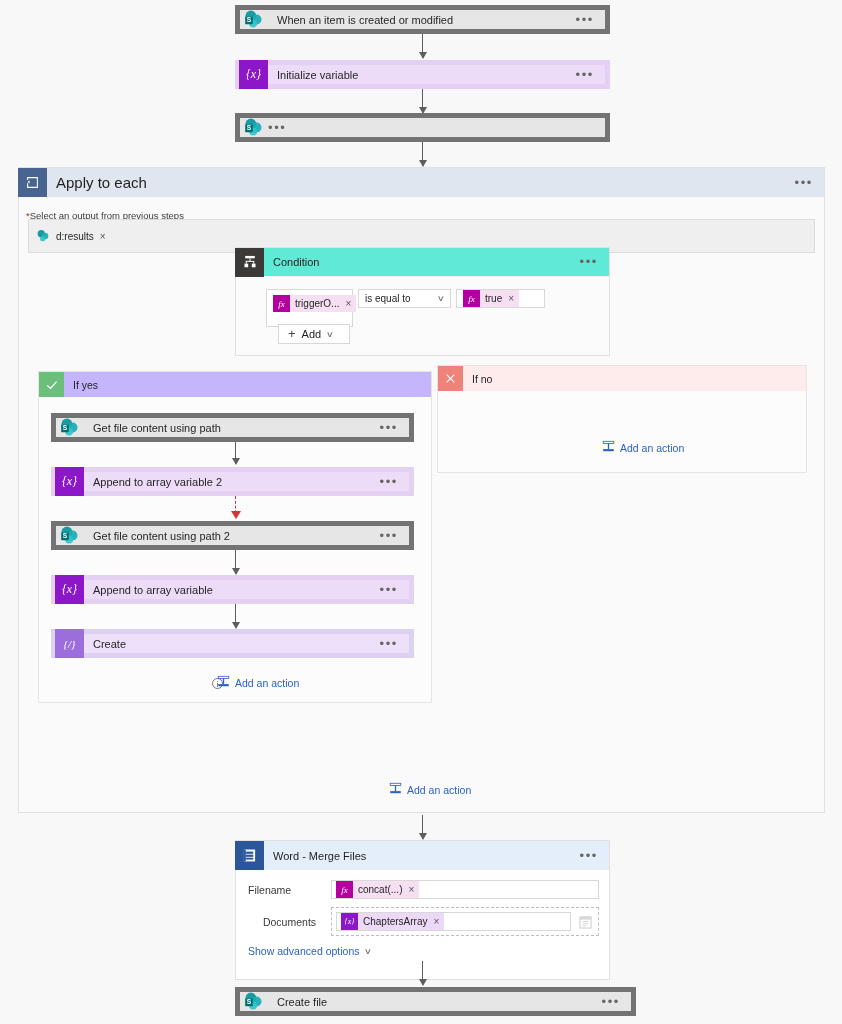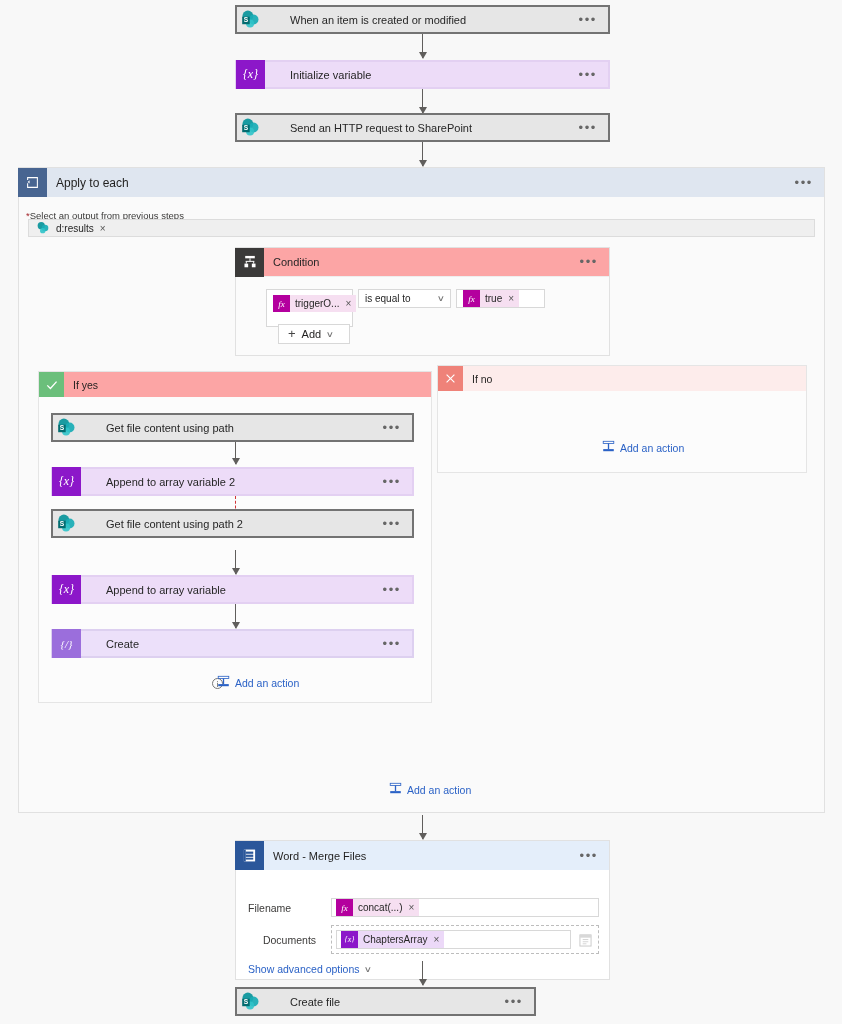--- a/index.html
+++ b/index.html
@@ -15,23 +15,22 @@
     background: #f8f8f8;
     overflow: hidden;
   }
 
   
   .card {
     position: absolute;
     height: 29px;
     display: flex;
     align-items: center;
-    border: 2px solid #737373;
+    border: 5px solid #737373;
     background: #e6e6e6;
-    gap: 16px;
   }
   .card.lav  { background: #eddcf8; border-color: #e3d0f2; }
   .card.lav2 { background: #ece0fa; border-color: #ddd0f0; }
   .card-icon {
     width: 29px; height: 29px;
     margin-left: -1px;
     flex: 0 0 29px;
     display: flex; align-items: center; justify-content: center;
   }
   .card-title {
@@ -89,31 +88,31 @@
     position: absolute;
     border: 1px solid #e1e1e1;
     background: #fafafa;
   }
   .scope-head {
     height: 29px;
     display: flex;
     align-items: center;
     background: #dfe6f0;
   }
-  .scope-head .card-title { font-size: 12px; color: #201f1e; }
+  .scope-head .card-title { font-size: 15px; color: #201f1e; }
 
   
   .condbox {
     position: absolute;
     border: 1px solid #e1e1e1;
     background: #fbfbfb;
   }
   .cond-head {
     height: 29px; display:flex; align-items:center;
-    background: #fca5a5;
+    background: #5eead4;
     border-bottom: 1px solid #eee;
   }
   .cond-row {
     display: flex; align-items: flex-start;
     padding: 12px 0 0 30px;
   }
   .pill-field {
     background: #fff;
     border: 1px solid #d8d8d8;
     height: 33px;
@@ -153,21 +152,21 @@
     height: 20px; display:flex; align-items:center; gap:6px;
     font-size: 11px; color:#201f1e; padding: 0 9px;
   }
   .plus { font-size: 13px; color:#444; line-height: 10px; }
 
   
   .branch { position:absolute; border:1px solid #e5e5e5; background:#fcfcfc; }
   .branch-head { height: 25px; display:flex; align-items:center; }
   .branch-head .bh-ic { width:25px; height:25px; flex:0 0 25px; display:flex; align-items:center; justify-content:center; }
   .branch-head .bh-tx { font-size:10.5px; color:#201f1e; padding-left:9px; }
-  .branch.yes .branch-head { background:#fca5a5; }
+  .branch.yes .branch-head { background:#c4b5fd; }
   .branch.yes .bh-ic { background:#6bbf7b; }
   .branch.no  .branch-head { background:#fdeceb; }
   .branch.no  .bh-ic { background:#ef8279; }
 
   
   .add-action {
     position:absolute;
     display:flex; align-items:center; gap:5px;
     font-size: 10.5px; color: #2b62c6;
     white-space: nowrap;
@@ -183,21 +182,21 @@
   .dashwrap { flex:1 1 auto; display:flex; align-items:center; gap:8px;
               border:1px dashed #bdbdbd; padding:4px 6px 4px 4px; }
   .calicon { width:13px; height:14px; flex:0 0 13px; opacity:.55; }
   .advlink { font-size:10.5px; color:#2b62c6; display:flex; align-items:center; gap:5px; padding: 9px 0 0 12px;}
 
   .infoicon { position:absolute; width:11px; height:11px; border:1px solid #777; border-radius:50%;
               display:flex;align-items:center;justify-content:center;font-size:8px;color:#555; }
   .reqstar { color:#a4262c; }
   .fieldlabel { position:absolute; font-size:9.5px; color:#3b3a39; }
   .outfield { position:absolute; background:#efefef; border:1px solid #dcdcdc; height:17px;
-              display:flex; align-items:center; padding:8px 5px; }
+              display:flex; align-items:center; padding:16px 5px; }
 </style>
 </head>
 <body>
 
 <div id="canvas">
 
   <div class="card" style="left:235px; top:5px; width:375px;">
     <span class="card-icon">
       <svg width="21" height="21" viewBox="0 0 24 24">
         <circle cx="9" cy="8" r="6.2" fill="#1a9ba1"></circle>
@@ -226,21 +225,20 @@
   <div class="card" style="left:235px; top:113px; width:375px;">
     <span class="card-icon">
       <svg width="21" height="21" viewBox="0 0 24 24">
         <circle cx="9" cy="8" r="6.2" fill="#1a9ba1"></circle>
         <circle cx="15.5" cy="12" r="5.6" fill="#18adb5" opacity=".92"></circle>
         <circle cx="11.5" cy="16.5" r="4.6" fill="#2fc3c9" opacity=".9"></circle>
         <rect x="2.5" y="8.8" width="8.6" height="8.6" fill="#036c70"></rect>
         <text x="6.8" y="15.4" font-size="7.6" fill="#fff" text-anchor="middle" font-family="Liberation Sans, sans-serif" font-weight="bold">S</text>
       </svg>
     </span>
-    <span class="card-title">Send an HTTP request to SharePoint</span>
     <span class="ellip">•••</span>
   </div>
 
   <div class="arrow" style="left:422px; top:142px; height:24px;"></div>
 
   <div class="scope" style="left:18px; top:167px; width:807px; height:646px;">
 
     <div class="scope-head">
       <span class="card-icon">
         <span class="sq loop">
@@ -350,21 +348,21 @@
           </span>
         <span class="card-title">Append to array variable 2</span>
         <span class="ellip">•••</span>
       </div>
 
       <div class="infoicon" style="left:173px; top:306px;">
         <span>ℹ</span>
       </div>
       <div class="arrow red" style="left:196px; top:124px; height:22px;"></div>
 
-      <div class="card" style="left:12px; top:137px; width:363px;">
+      <div class="card" style="left:12px; top:149px; width:363px;">
         <span class="card-icon">
           <svg width="21" height="21" viewBox="0 0 24 24">
             <circle cx="9" cy="8" r="6.2" fill="#1a9ba1"></circle>
             <circle cx="15.5" cy="12" r="5.6" fill="#18adb5" opacity=".92"></circle>
             <circle cx="11.5" cy="16.5" r="4.6" fill="#2fc3c9" opacity=".9"></circle>
             <rect x="2.5" y="8.8" width="8.6" height="8.6" fill="#036c70"></rect>
             <text x="6.8" y="15.4" font-size="7.6" fill="#fff" text-anchor="middle" font-family="Liberation Sans, sans-serif" font-weight="bold">S</text>
           </svg>
         </span>
         <span class="card-title">Get file content using path 2</span>
@@ -448,21 +446,21 @@
             <rect x="5.4" y="9" width="9" height="2.6" fill="#2b579a"></rect>
             <rect x="5.4" y="12.6" width="9" height="2.2" fill="#2b579a"></rect>
             <rect x="3.4" y="3" width="2.2" height="14" fill="#2b579a"></rect>
           </svg>
         </span>
       </span>
       <span class="card-title">Word - Merge Files</span>
       <span class="ellip">•••</span>
     </div>
 
-    <div class="prow" style="padding-top:28px;align-items:center;">
+    <div class="prow" style="padding-top:10px;align-items:center;">
       <span class="plabel">Filename</span>
       <span class="pinput">
         <span class="token">
           <span class="tk-ic">fx</span>
           <span>concat(...)</span>
           <span class="tk-x">×</span>
         </span>
       </span>
     </div>
 
@@ -487,21 +485,21 @@
     </div>
 
     <div class="advlink">
       <span>Show advanced options</span>
       <span class="chev">∨</span>
     </div>
   </div>
 
   <div class="arrow" style="left:422px; top:961px; height:24px;"></div>
 
-  <div class="card" style="left:235px; top:987px; width:301px;">
+  <div class="card" style="left:235px; top:987px; width:401px;">
     <span class="card-icon">
       <svg width="21" height="21" viewBox="0 0 24 24">
         <circle cx="9" cy="8" r="6.2" fill="#1a9ba1"></circle>
         <circle cx="15.5" cy="12" r="5.6" fill="#18adb5" opacity=".92"></circle>
         <circle cx="11.5" cy="16.5" r="4.6" fill="#2fc3c9" opacity=".9"></circle>
         <rect x="2.5" y="8.8" width="8.6" height="8.6" fill="#036c70"></rect>
         <text x="6.8" y="15.4" font-size="7.6" fill="#fff" text-anchor="middle" font-family="Liberation Sans, sans-serif" font-weight="bold">S</text>
       </svg>
     </span>
     <span class="card-title">Create file</span>

